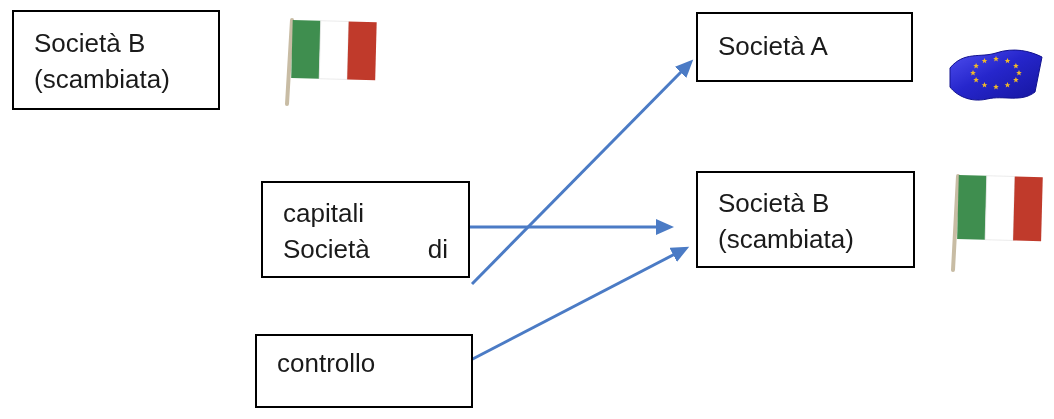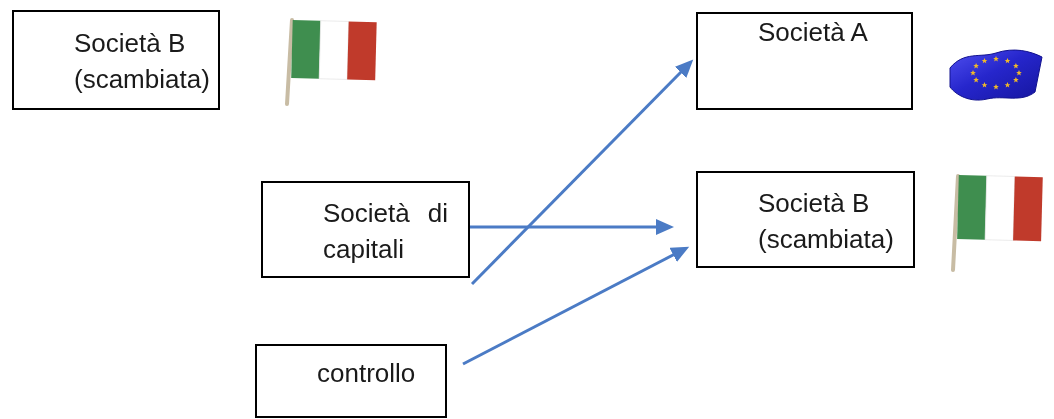--- a/index.html
+++ b/index.html
@@ -9,27 +9,27 @@
     font-family:"Liberation Sans", sans-serif;
     color:var(--c-text,#1a1a1a);
     overflow:hidden;
   }
   .box{
     position:absolute;box-sizing:border-box;
     border:2px solid var(--c-box-border,#000);
     background:#fff;
     font-size:26px;line-height:36px;
   }
-  .bl{padding:0 20px;white-space:nowrap;margin-left:40px;}
+  .bl{padding:0 20px;white-space:nowrap;}
   .justify{display:flex;justify-content:space-between;}
   #box-left-b   {left:12px;  top:10px;  width:208px; height:100px; padding-top:13px;}
-  #box-a        {left:696px; top:12px;  width:217px; height:98px;  }
+  #box-a        {left:696px; top:12px;  width:217px; height:70px;  padding-top:14px;}
   #box-capitali {left:261px; top:181px; width:209px; height:97px;  padding-top:12px;}
   #box-right-b  {left:696px; top:171px; width:219px; height:97px;  padding-top:12px;}
-  #box-controllo{left:255px; top:344px; width:192px; height:74px;  padding-top:9px;}
+  #box-controllo{left:255px; top:334px; width:218px; height:74px;  padding-top:9px;}
   .layer{position:absolute;left:0;top:0;}
   .flag{position:absolute;}
 </style>
 </head>
 <body>
 
 <div class="canvas">
 
   <svg class="layer" width="1054" height="419" viewBox="0 0 1054 419">
     <defs>
@@ -45,25 +45,25 @@
   <div class="box" id="box-left-b">
     <div class="bl">Società B</div>
     <div class="bl">(scambiata)</div>
   </div>
 
   <div class="box" id="box-a">
     <div class="bl">Società A</div>
   </div>
 
   <div class="box" id="box-capitali">
+    <div class="bl">capitali</div>
     <div class="bl justify">
       <span>Società</span>
       <span>di</span>
     </div>
-    <div class="bl">capitali</div>
   </div>
 
   <div class="box" id="box-right-b">
     <div class="bl">Società B</div>
     <div class="bl">(scambiata)</div>
   </div>
 
   <div class="box" id="box-controllo">
     <div class="bl">controllo</div>
   </div>

